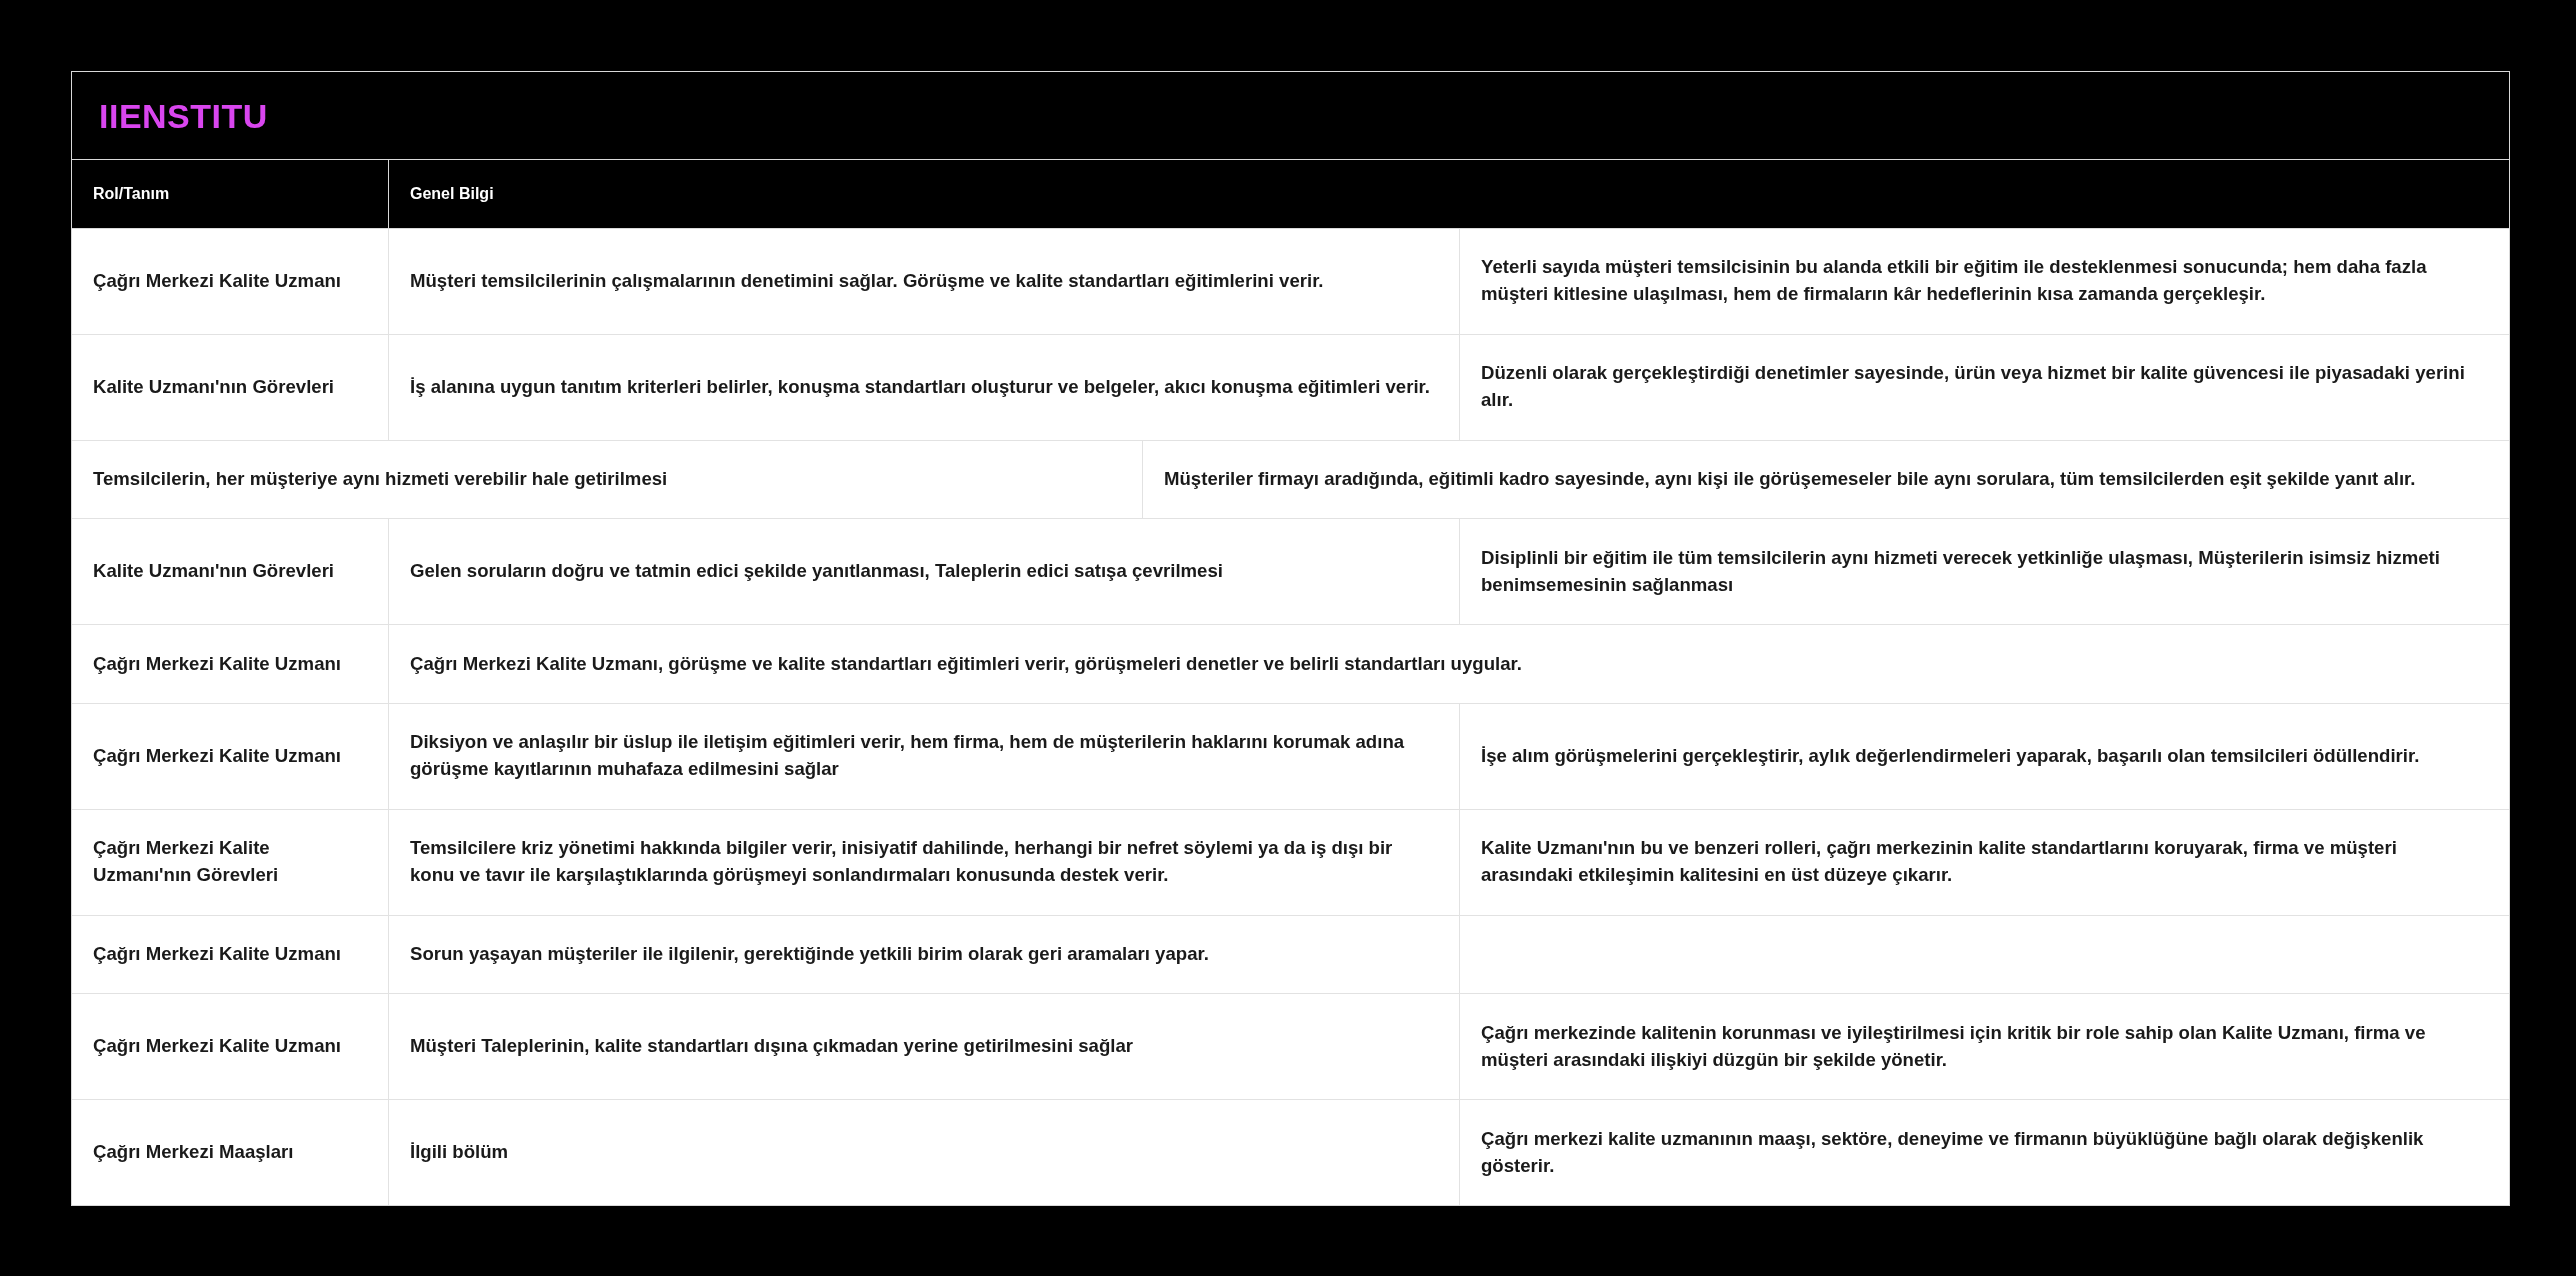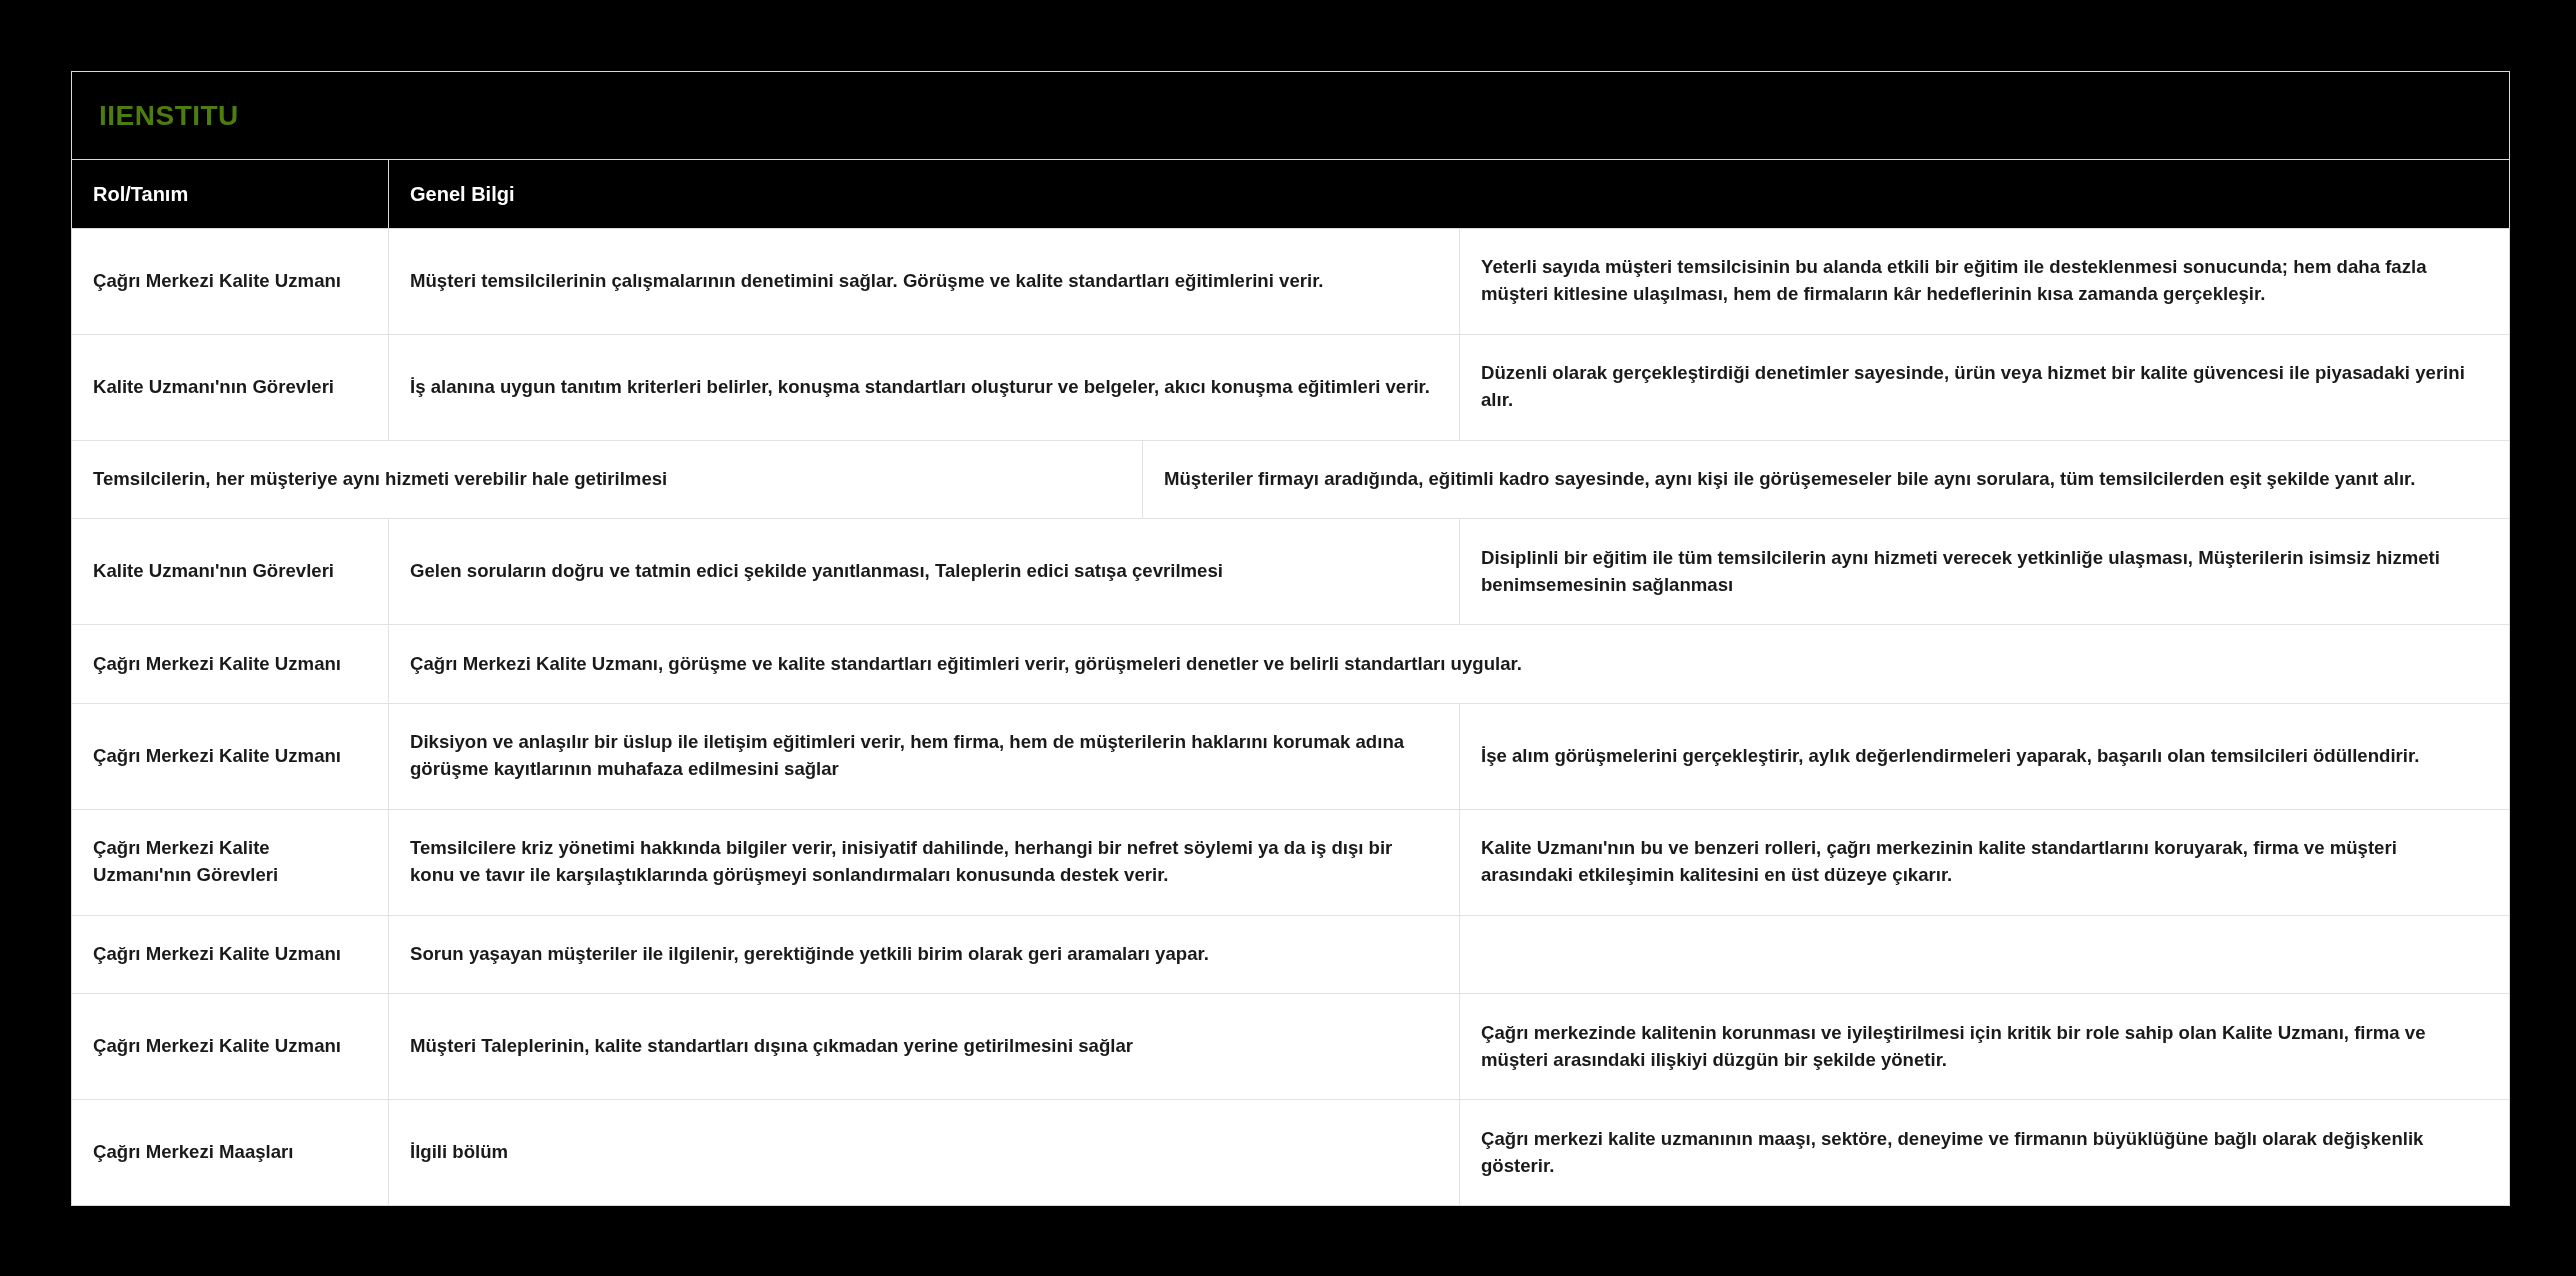--- a/index.html
+++ b/index.html
@@ -41,40 +41,40 @@
   .brand-band {
     height: 88px;
     flex: 0 0 88px;
     background: #000000;
     border-bottom: 1.9px solid #d9d9d9;
     display: flex;
     align-items: center;
     box-sizing: border-box;
   }
   .brand-title {
-    color: #4d7c0f;
-    font-size: 28px;
+    color: #d946ef;
+    font-size: 34px;
     font-weight: bold;
     letter-spacing: 0.5px;
     padding-left: 27px;
     line-height: 1;
   }
 
   
   .head-row {
     height: 69px;
     flex: 0 0 69px;
     background: #000000;
     display: flex;
     box-sizing: border-box;
     border-bottom: 1.9px solid #d9d9d9;
   }
   .head-cell {
     color: #ffffff;
-    font-size: 20px;
+    font-size: 16px;
     font-weight: bold;
     display: flex;
     align-items: center;
     padding: 0 21px;
     box-sizing: border-box;
   }
   .head-cell.c1 { width: 317px; flex: 0 0 317px; border-right: 1.9px solid #d9d9d9; }
   .head-cell.c2 { width: 1071px; flex: 0 0 1071px; border-right: 1.9px solid #d9d9d9; }
   .head-cell.c3 { flex: 1 1 auto; }
 

